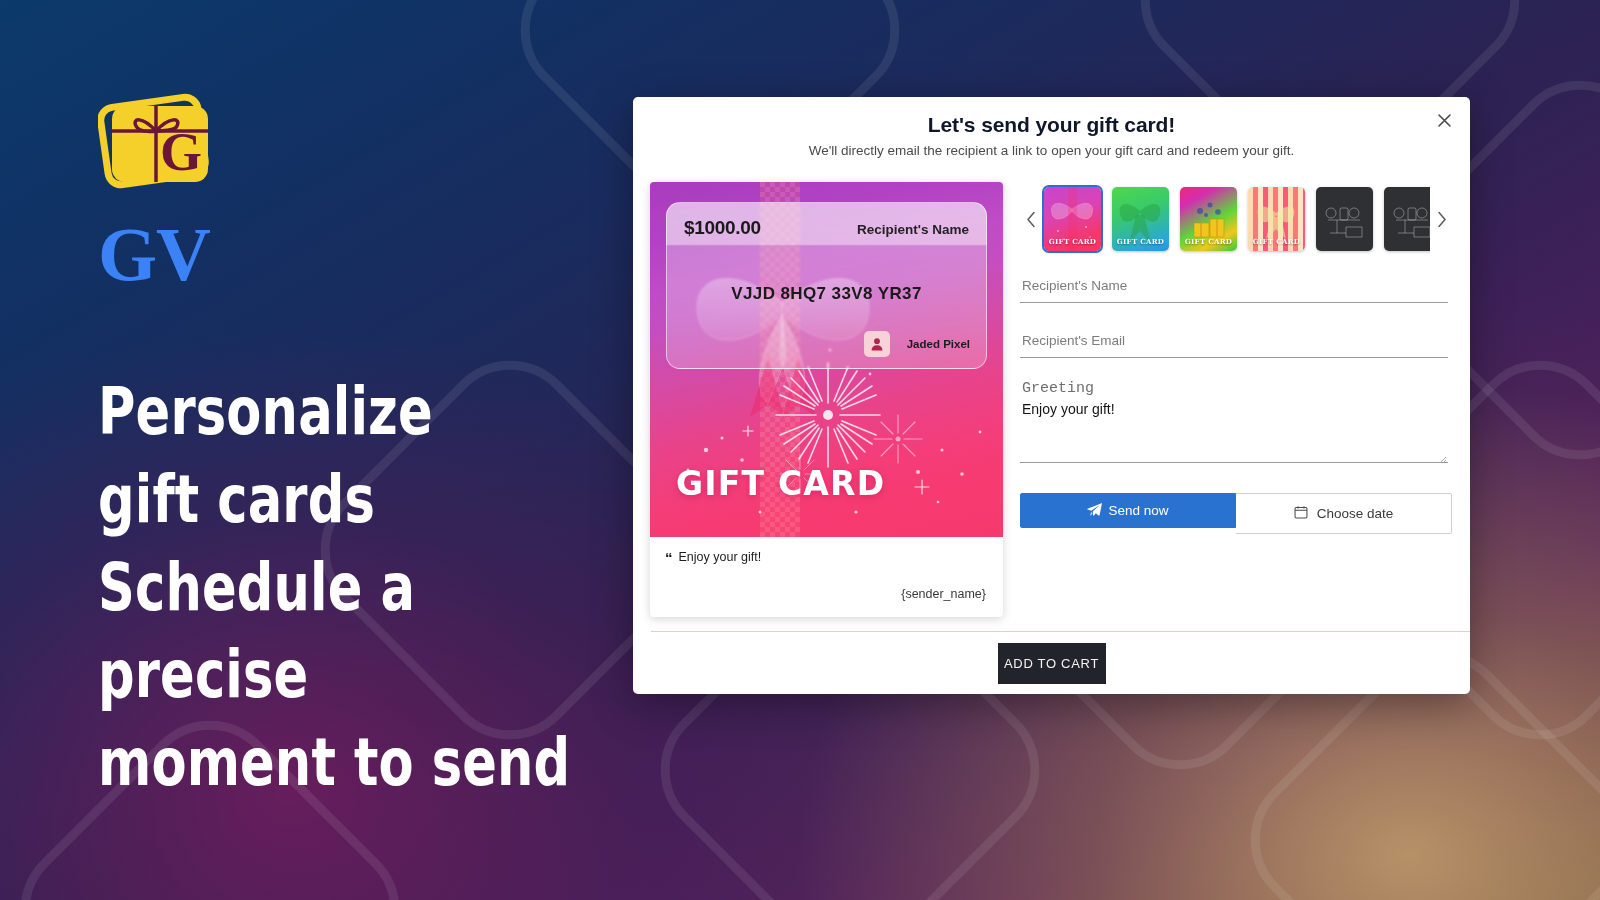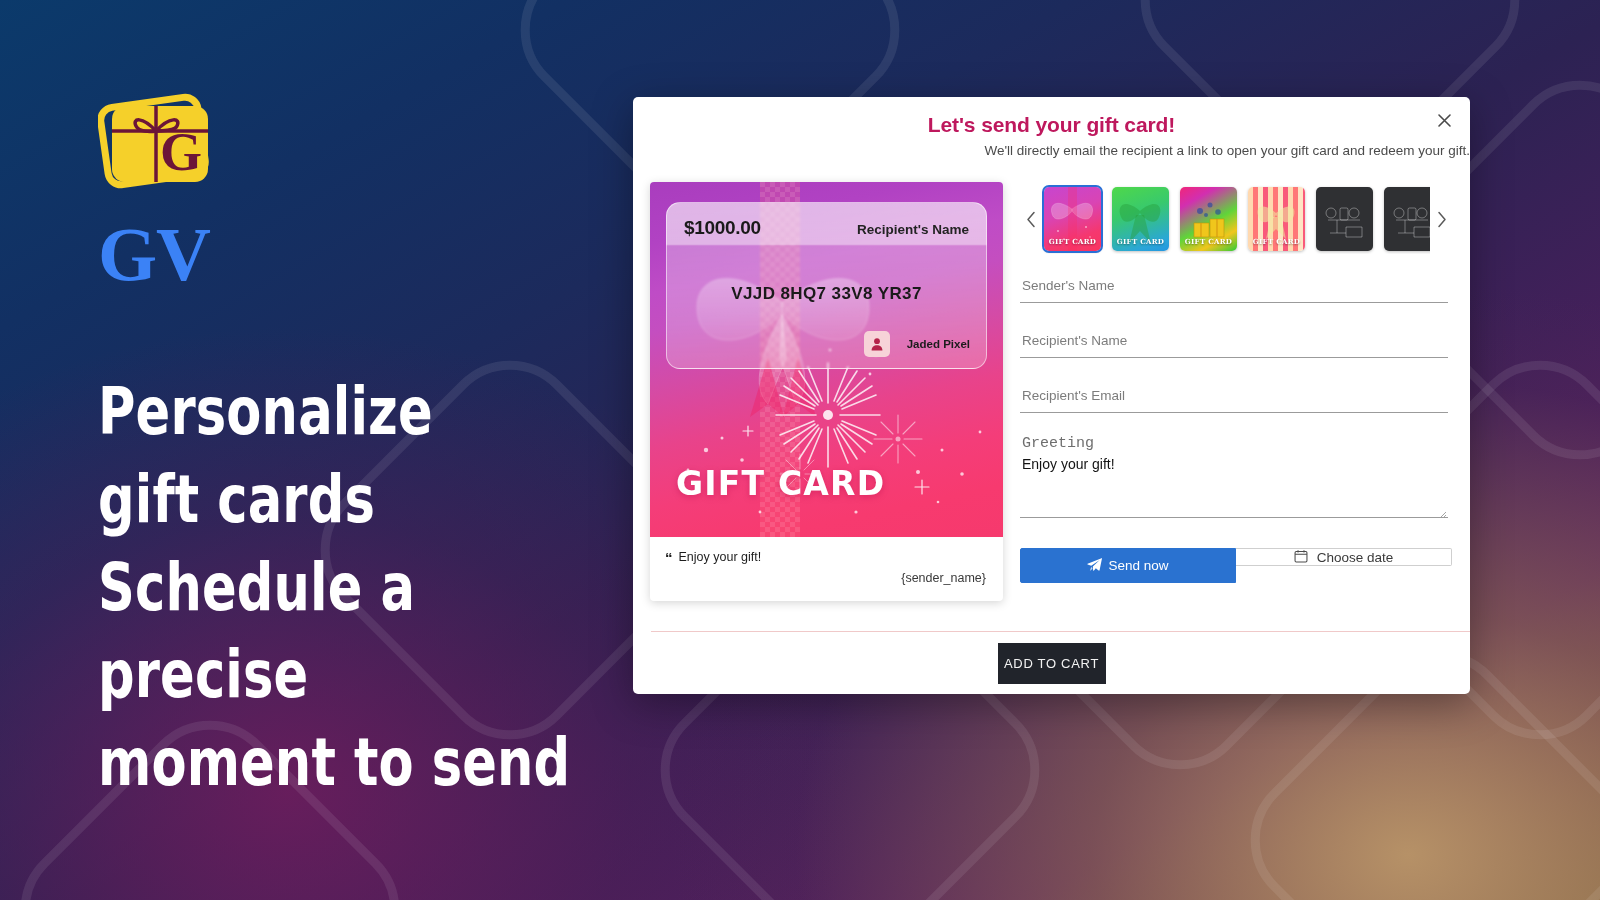--- a/index.html
+++ b/index.html
@@ -51,22 +51,22 @@
   .modal {
     position: absolute;
     left: 633px; top: 97px;
     width: 837px; height: 597px;
     background: #ffffff;
     border-radius: 5px;
     box-shadow: 0 10px 40px rgba(0,0,0,0.35);
     overflow: hidden;
   }
   .modal-head { padding-top: 16px; text-align: center; }
-  .modal-title { font-size: 21px; font-weight: bold; color: #be185d; letter-spacing: -0.1px; }
-  .modal-sub { margin-top: 6px; font-size: 13.5px; color: #4b4b4b; text-align: right; }
+  .modal-title { font-size: 21px; font-weight: bold; color: #0f172a; letter-spacing: -0.1px; }
+  .modal-sub { margin-top: 6px; font-size: 13.5px; color: #4b4b4b; }
   .close-btn {
     position: absolute; right: 13px; top: 10px;
     width: 26px; height: 26px;
     display: flex; align-items: center; justify-content: center;
     cursor: pointer; color: #4a4a4a;
   }
   .close-btn svg { display: block; }
 
   .modal-body { display: flex; padding: 24px 18px 0 17px; gap: 17px; }
 
@@ -125,21 +125,21 @@
     font-weight: bold;
     color: #ffffff;
     letter-spacing: 1.2px;
     text-shadow: 0 2px 6px rgba(170,10,70,0.35);
     font-family: "DejaVu Sans", sans-serif;
   }
   .preview-foot { padding: 13px 17px 16px 15px; min-height: 60px; }
   .pf-quote { display: flex; align-items: flex-start; gap: 6px; }
   .pf-mark { font-size: 15px; font-weight: bold; color: #1d1d1d; line-height: 1; }
   .pf-text { font-size: 12.5px; color: #1d1d1d; }
-  .pf-sender { margin-top: 6px; text-align: right; font-size: 12.5px; color: #3a3a3a; }
+  .pf-sender { margin-top: 22px; text-align: right; font-size: 12.5px; color: #3a3a3a; }
 
   
   .rightcol { flex: 1; min-width: 0; padding-top: 2px; }
   .thumbs-row { display: flex; align-items: center; gap: 0; }
   .chev {
     width: 22px; height: 36px; flex: none;
     display: flex; align-items: center; justify-content: center;
     color: #5a5a5a; cursor: pointer;
   }
   .thumbs {
@@ -217,21 +217,21 @@
     font-size: 13.5px;
     cursor: pointer;
   }
   .btn-date {
     flex: 1 1 50%;
     background: #ffffff;
     color: #3a3a3a;
     border: 1px solid #cfcfcf;
     border-left: none;
     border-radius: 0 2px 2px 0;
-    height: 18px;
+    height: 41px;
     display: flex; align-items: center; justify-content: center; gap: 9px;
     font-size: 13.5px;
     cursor: pointer;
   }
 
   .modal-divider {
     position: absolute; left: 18px; right: 0; top: 534px;
     height: 1px; background: #f0c9c9;
   }
   .modal-foot {
@@ -495,23 +495,20 @@
 
         <div class="chev">
           <svg width="11" height="17" viewBox="0 0 11 17" fill="none" stroke="currentColor" stroke-width="1.5" stroke-linecap="round" stroke-linejoin="round">
             <path d="M3 1.5 L9 8.5 L3 15.5"></path>
           </svg>
         </div>
       </div>
 
       <div class="fields">
         <div class="field">
-          <input type="text" placeholder="Sender's Name" value="" style="">
-        </div>
-        <div class="field">
           <input type="text" placeholder="Recipient's Name" style="">
         </div>
         <div class="field">
           <input type="text" placeholder="Recipient's Email" style="">
         </div>
         <div class="ta-wrap">
           <div class="ta-label">Greeting</div>
           <textarea style="">Enjoy your gift!</textarea>
           <svg class="resize-grip" viewBox="0 0 8 8">
             <path d="M7 1 L1 7 M7 4 L4 7" stroke="#9b9b9b" stroke-width="0.9"></path>

